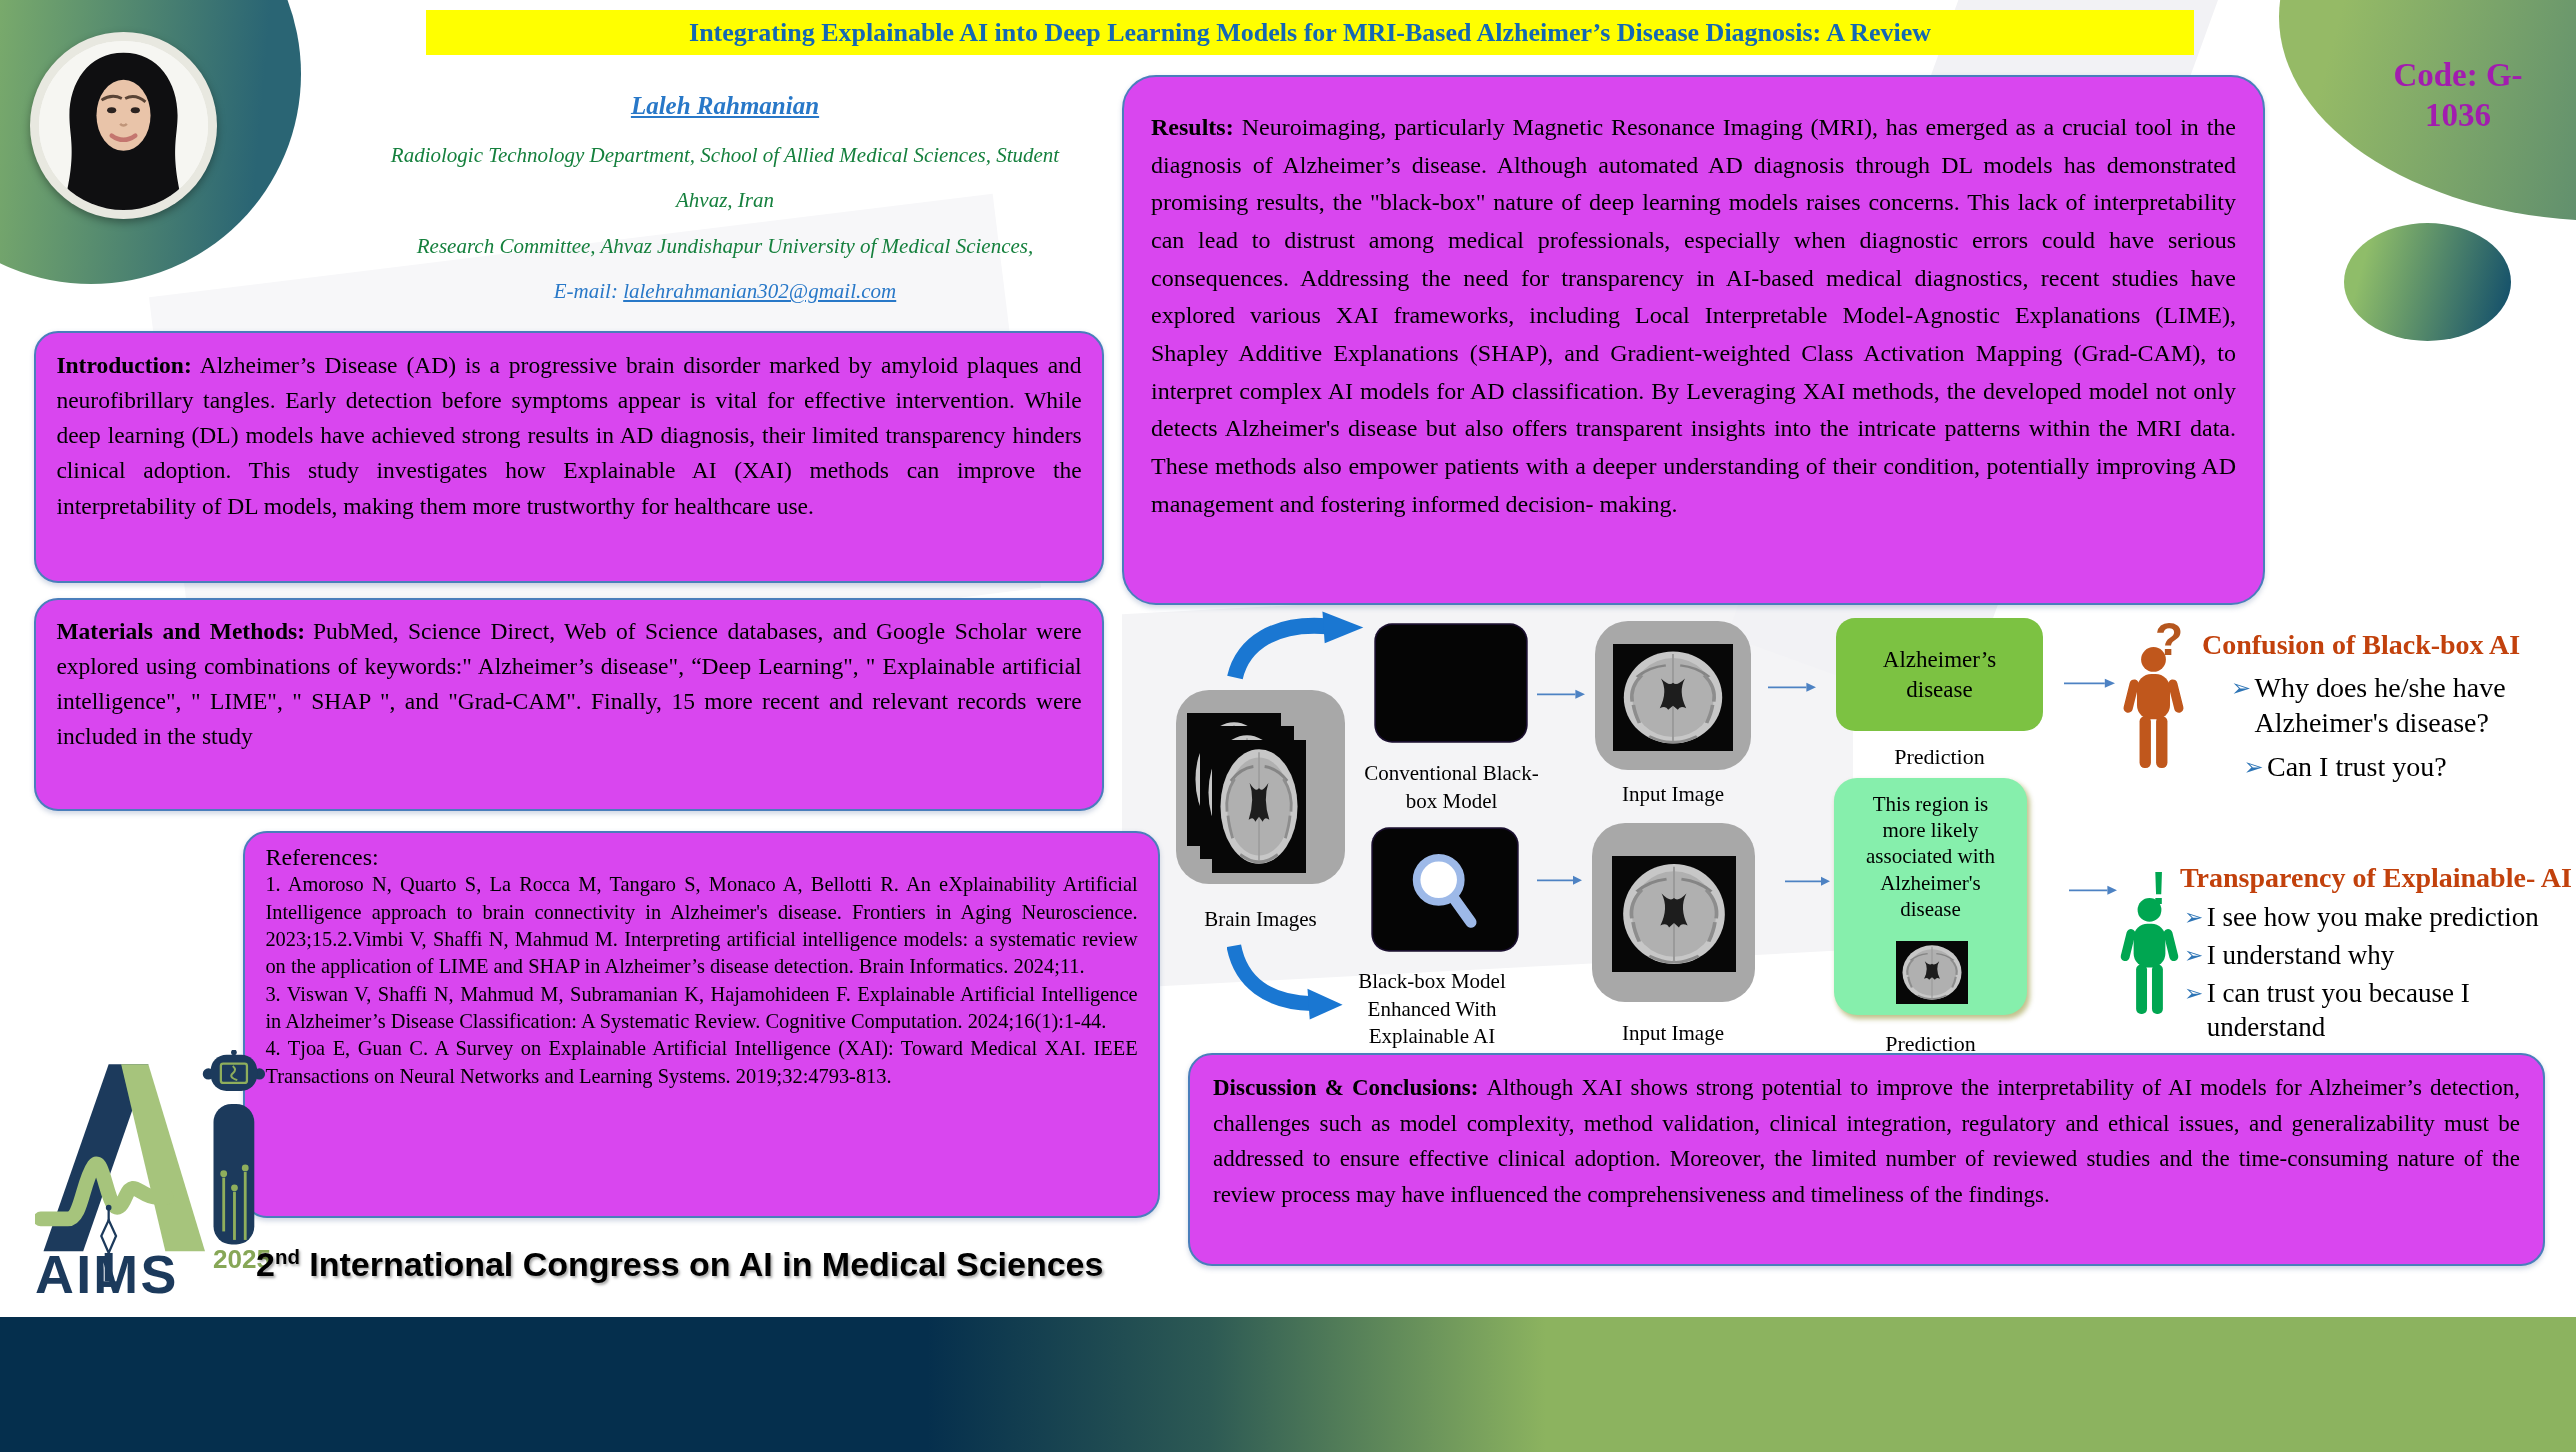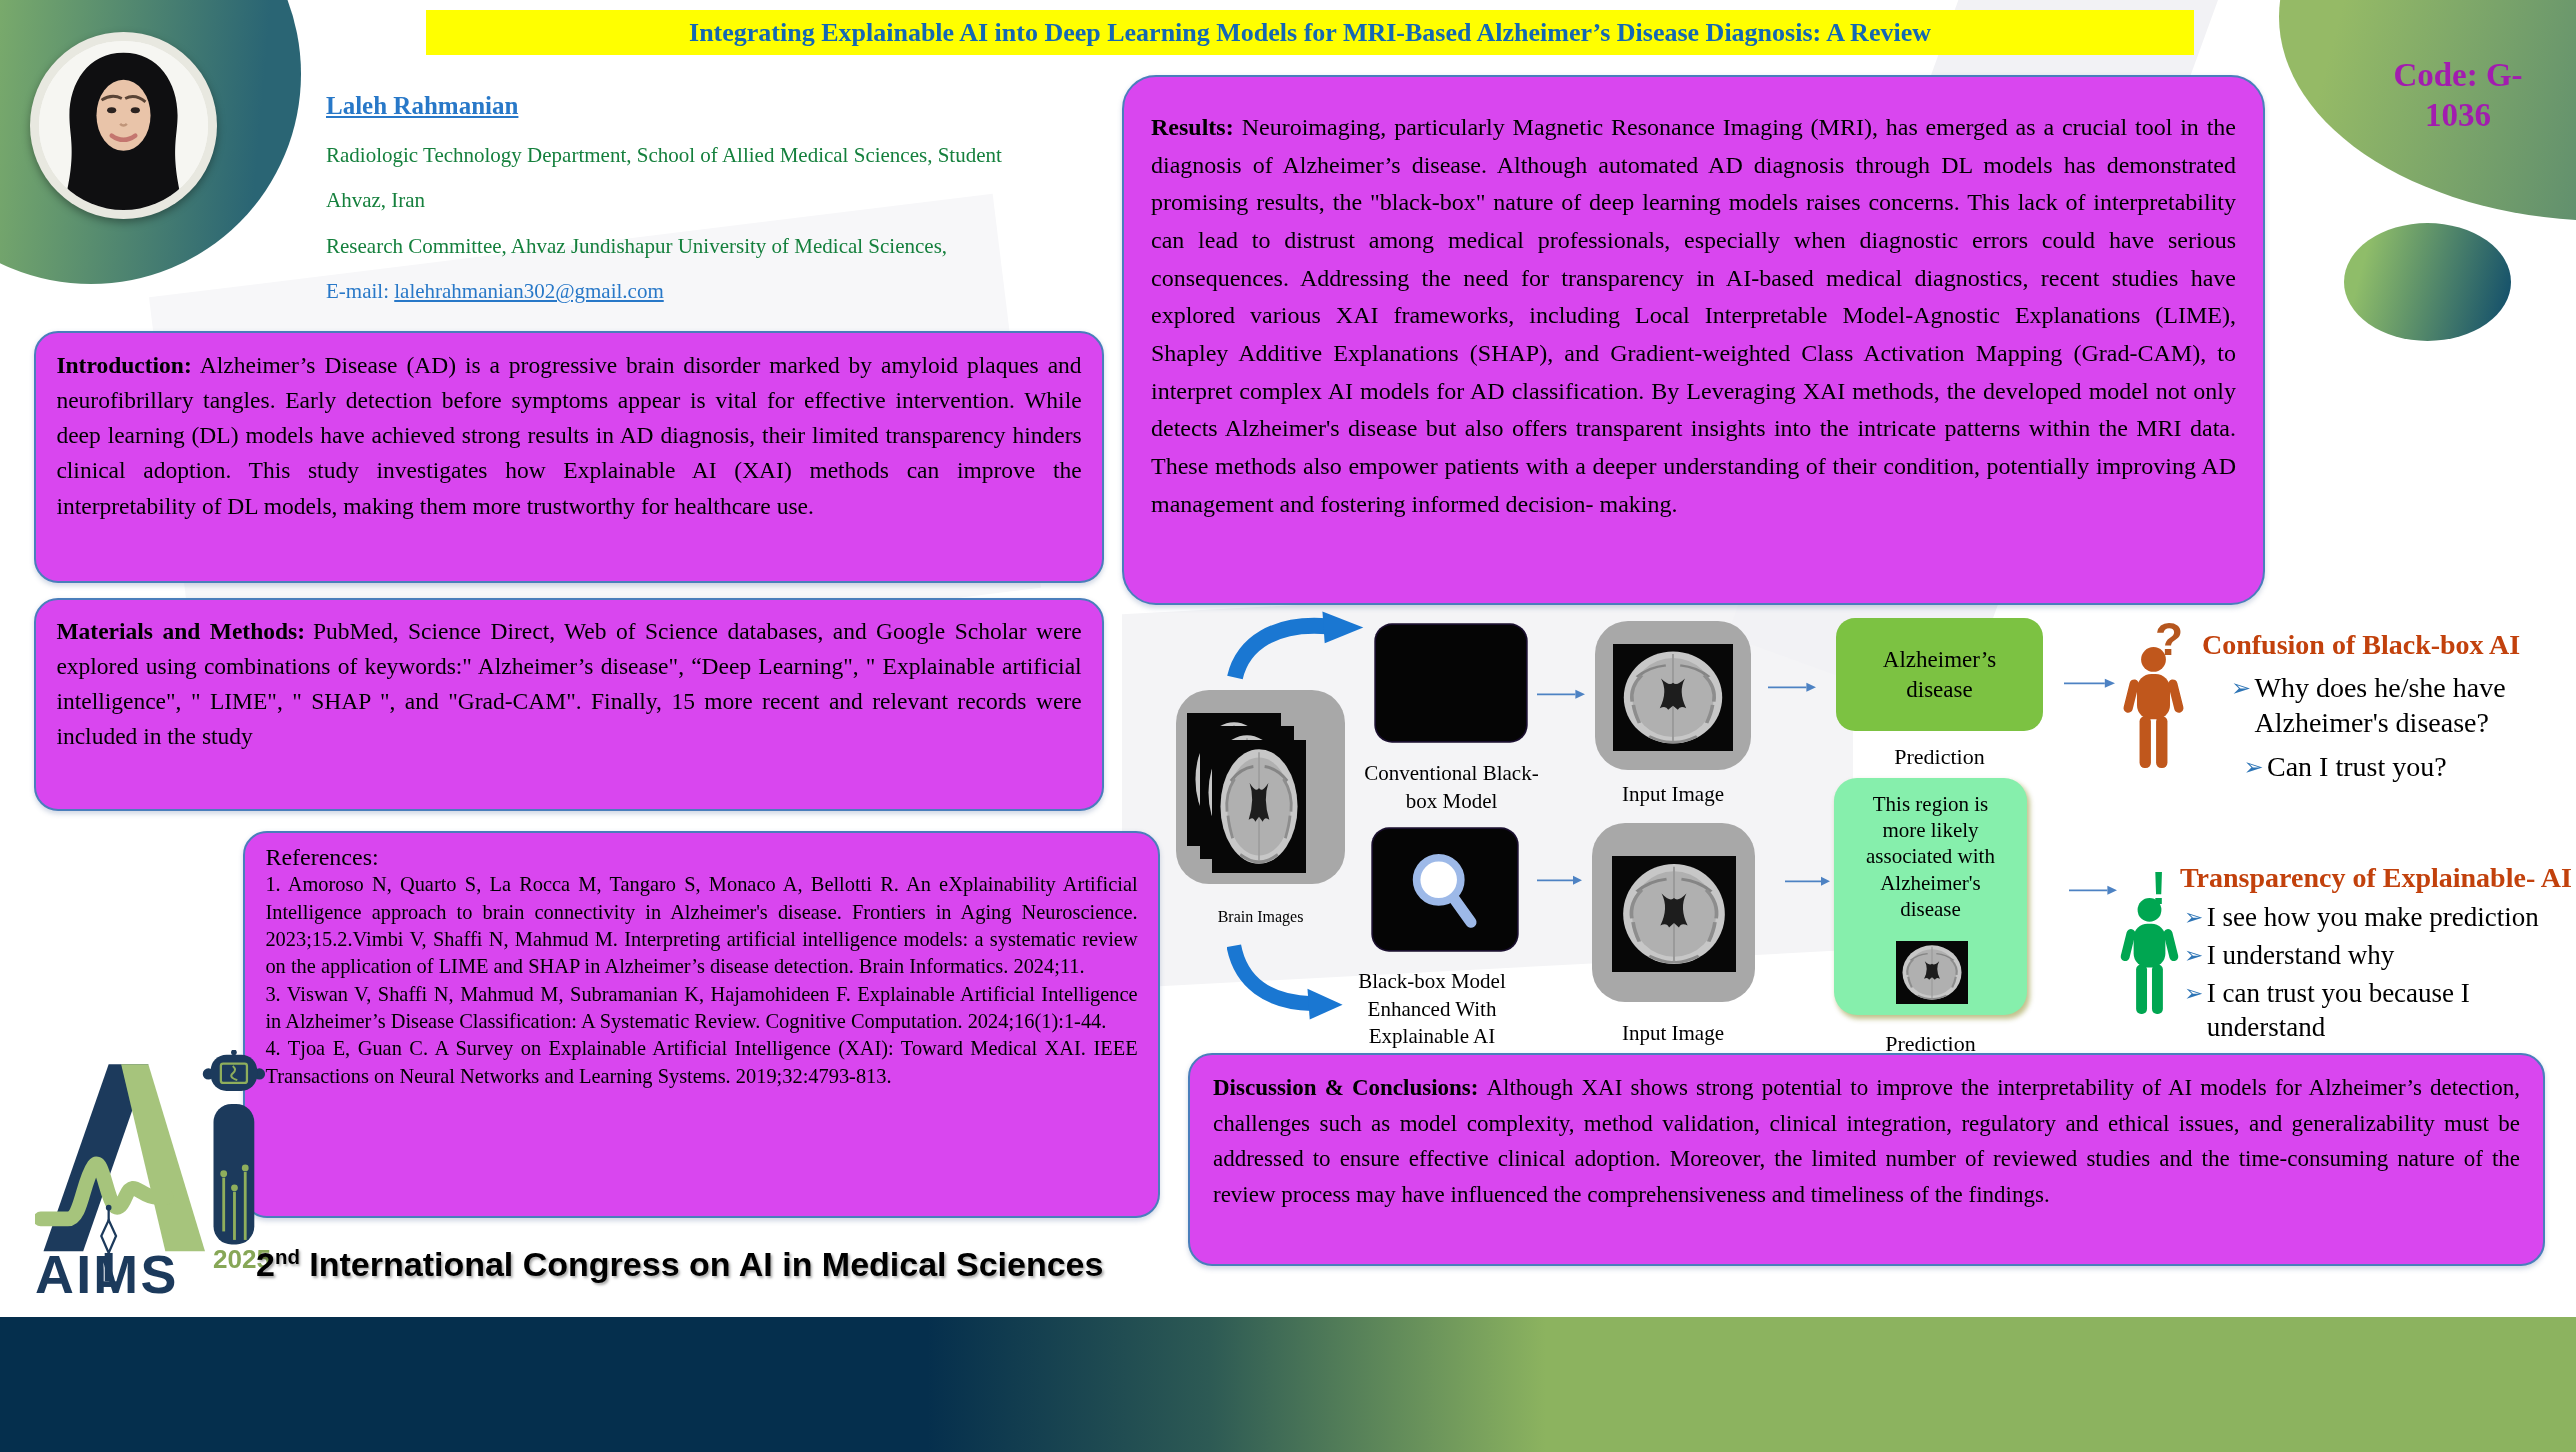--- a/index.html
+++ b/index.html
@@ -20,21 +20,21 @@
   .code-ellipse-big{left:2279px;top:-187px;width:658px;height:408px;border-radius:50%;
        background:linear-gradient(105deg,#95ba66 15%,#2f6775 90%);z-index:1;}
   .code-ellipse-small{left:2344px;top:223px;width:167px;height:118px;border-radius:50%;
        background:linear-gradient(105deg,#8fbd69 15%,#14506b 95%);z-index:1;}
   .code-text{left:2370px;top:56px;width:176px;z-index:2;color:#a21caf;
        font-weight:bold;font-size:33px;line-height:1.2;text-align:center;}
   
   .title-bar{left:426px;top:10.2px;width:1768px;height:45px;background:#ffff00;z-index:2;
        display:flex;align-items:center;justify-content:center;}
   .title-bar span{font-size:26px;font-weight:bold;color:#1468b3;}
-  .author{left:326px;top:92px;width:782px;text-align:left;z-index:2;}
+  .author{left:334px;top:92px;width:782px;text-align:center;z-index:2;font-style:italic;}
   .author .name{font-size:25px;font-weight:bold;color:#2878c8;text-decoration:underline;margin-bottom:23px;}
   .author .aff{font-size:21px;color:#15803d;margin-bottom:20.4px;}
   .author .mail{font-size:21px;color:#2878c8;}
   .author .mail a{color:#2878c8;text-decoration:underline;}
   
   .panel{position:absolute;background:#d946ef;border:2.3px solid #4a7ebb;border-radius:24px;z-index:2;
        box-shadow:0 2.3px 5.7px rgba(70,100,150,.25);}
   .panel p{margin:0;text-align:justify;color:#000;}
   .lead{font-weight:bold;margin-right:8px;}
   .intro-box{left:34px;top:331px;width:1066px;height:248px;padding:0;}
@@ -190,21 +190,21 @@
       <svg preserveAspectRatio="none" viewBox="0 0 165 235" width="94" height="133">
         <use href="#brain"></use>
       </svg>
     </div>
   <div class="mri" style="left:36px;top:50px;width:94px;height:133px;">
       <svg preserveAspectRatio="none" viewBox="0 0 165 235" width="94" height="133">
         <use href="#brain"></use>
       </svg>
     </div>
 </div>
-<div class="diag-label" style="left:1176px;top:906px;width:169px;font-size:16px;">Brain Images</div>
+<div class="diag-label" style="left:1176px;top:906px;width:169px;font-size:21px;">Brain Images</div>
 
 <svg class="curve-arrow" style="left:1227px;top:608px;width:142px;height:73px;" viewBox="0 0 250 128">
   <path d="M14,122 C28,62 85,24 178,32" fill="none" stroke="#1a77d2" stroke-width="28"></path>
   <polygon points="168,6 240,34 172,62" fill="#1a77d2"></polygon>
 </svg>
 <svg class="curve-arrow" style="left:1227px;top:941px;width:119px;height:81px;" viewBox="0 0 210 142">
   <path d="M12,8 C24,72 72,108 150,110" fill="none" stroke="#1a77d2" stroke-width="26"></path>
   <polygon points="142,84 204,112 146,138" fill="#1a77d2"></polygon>
 </svg>
 

